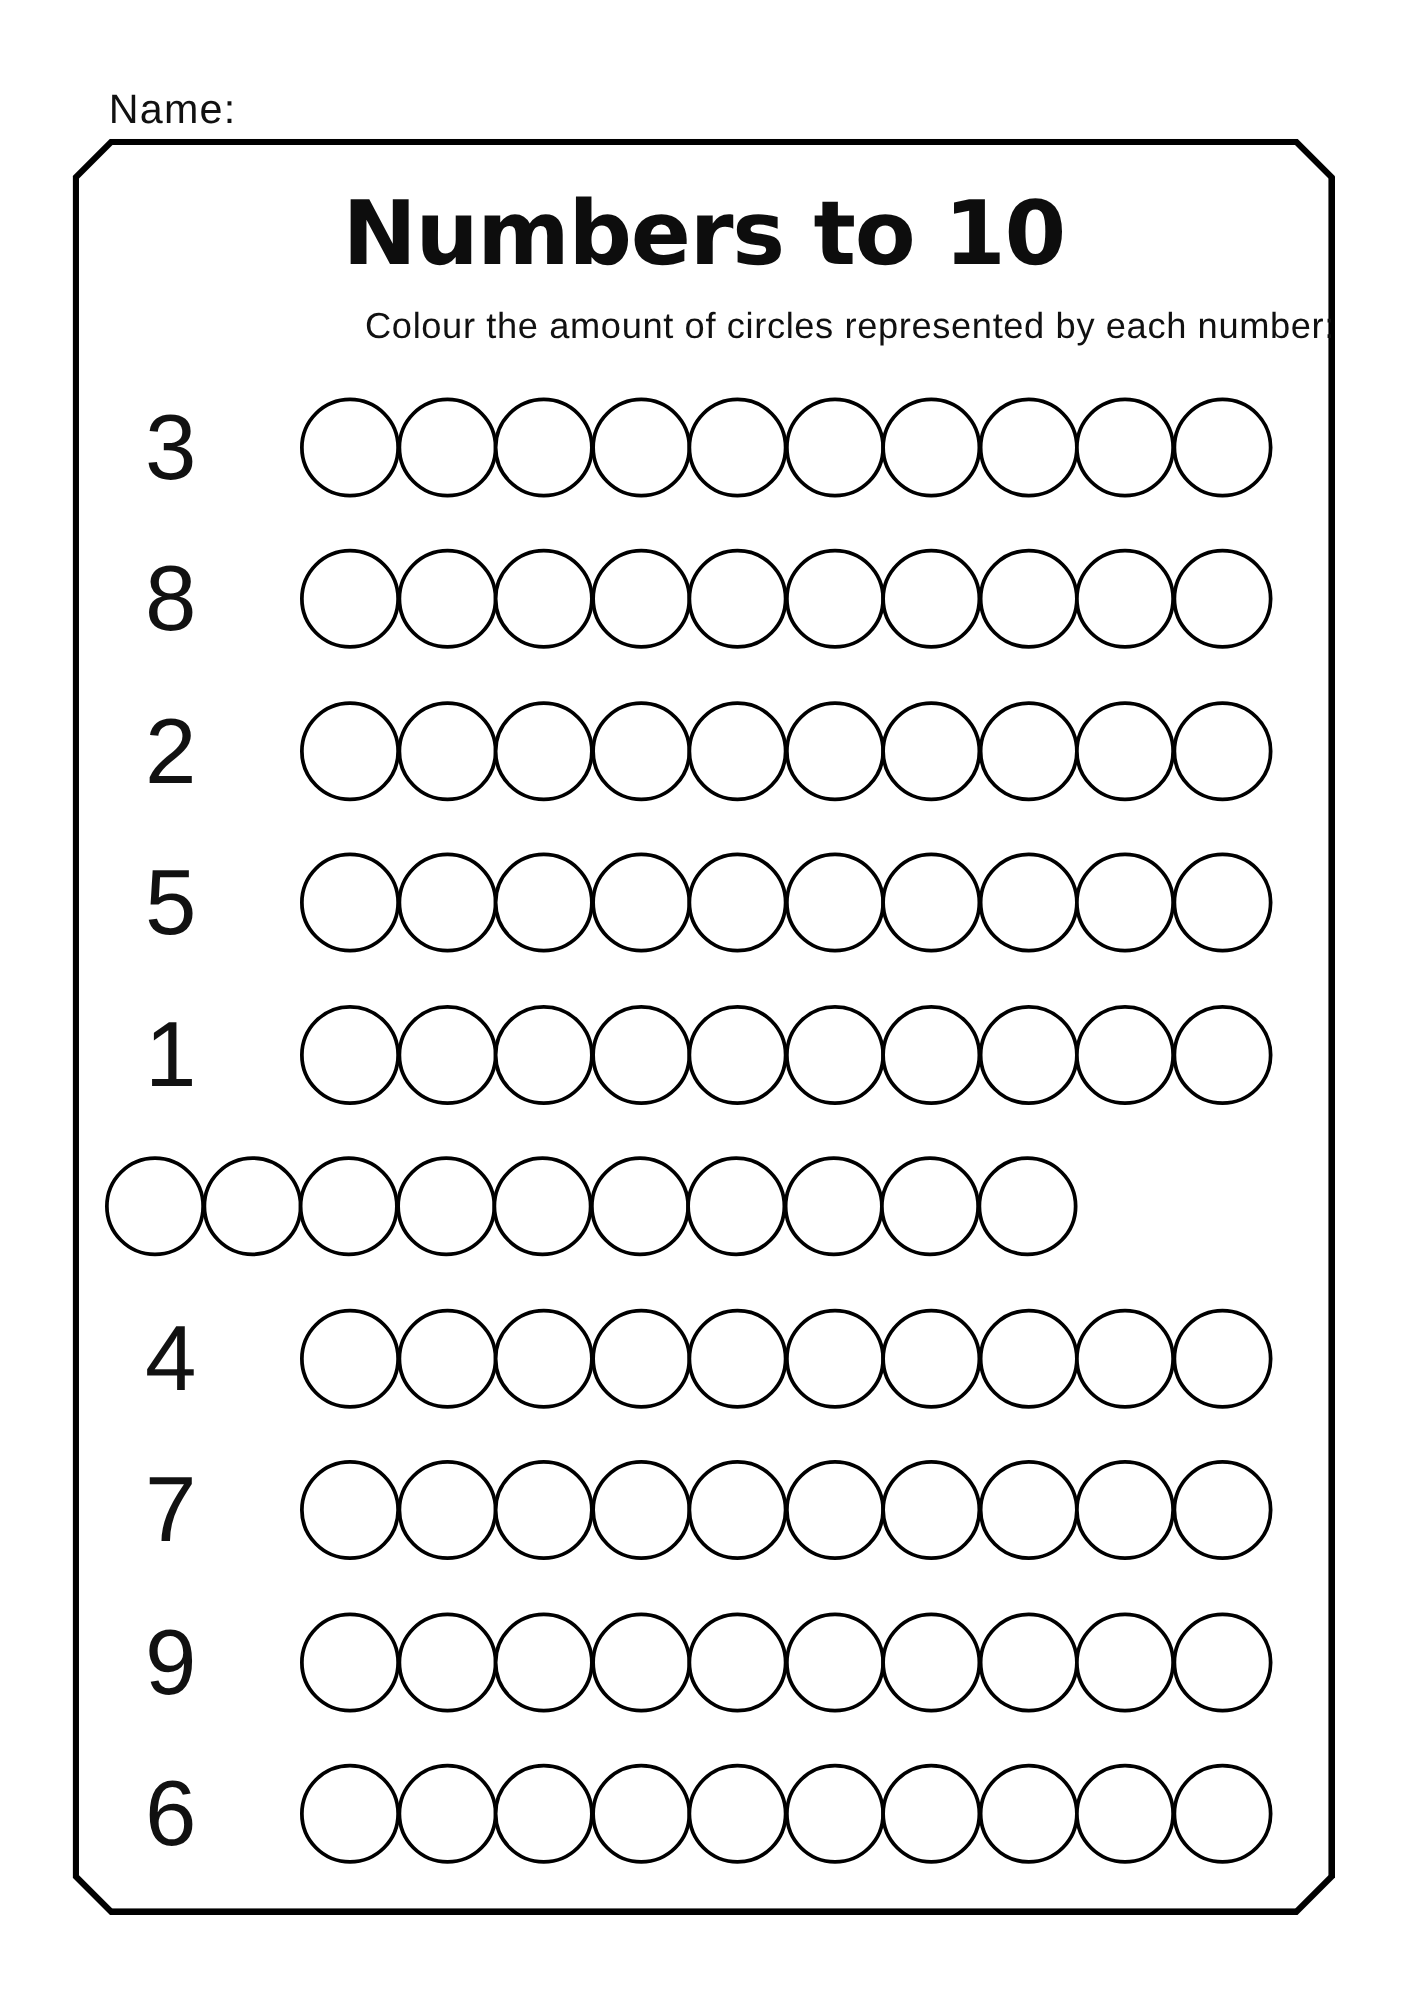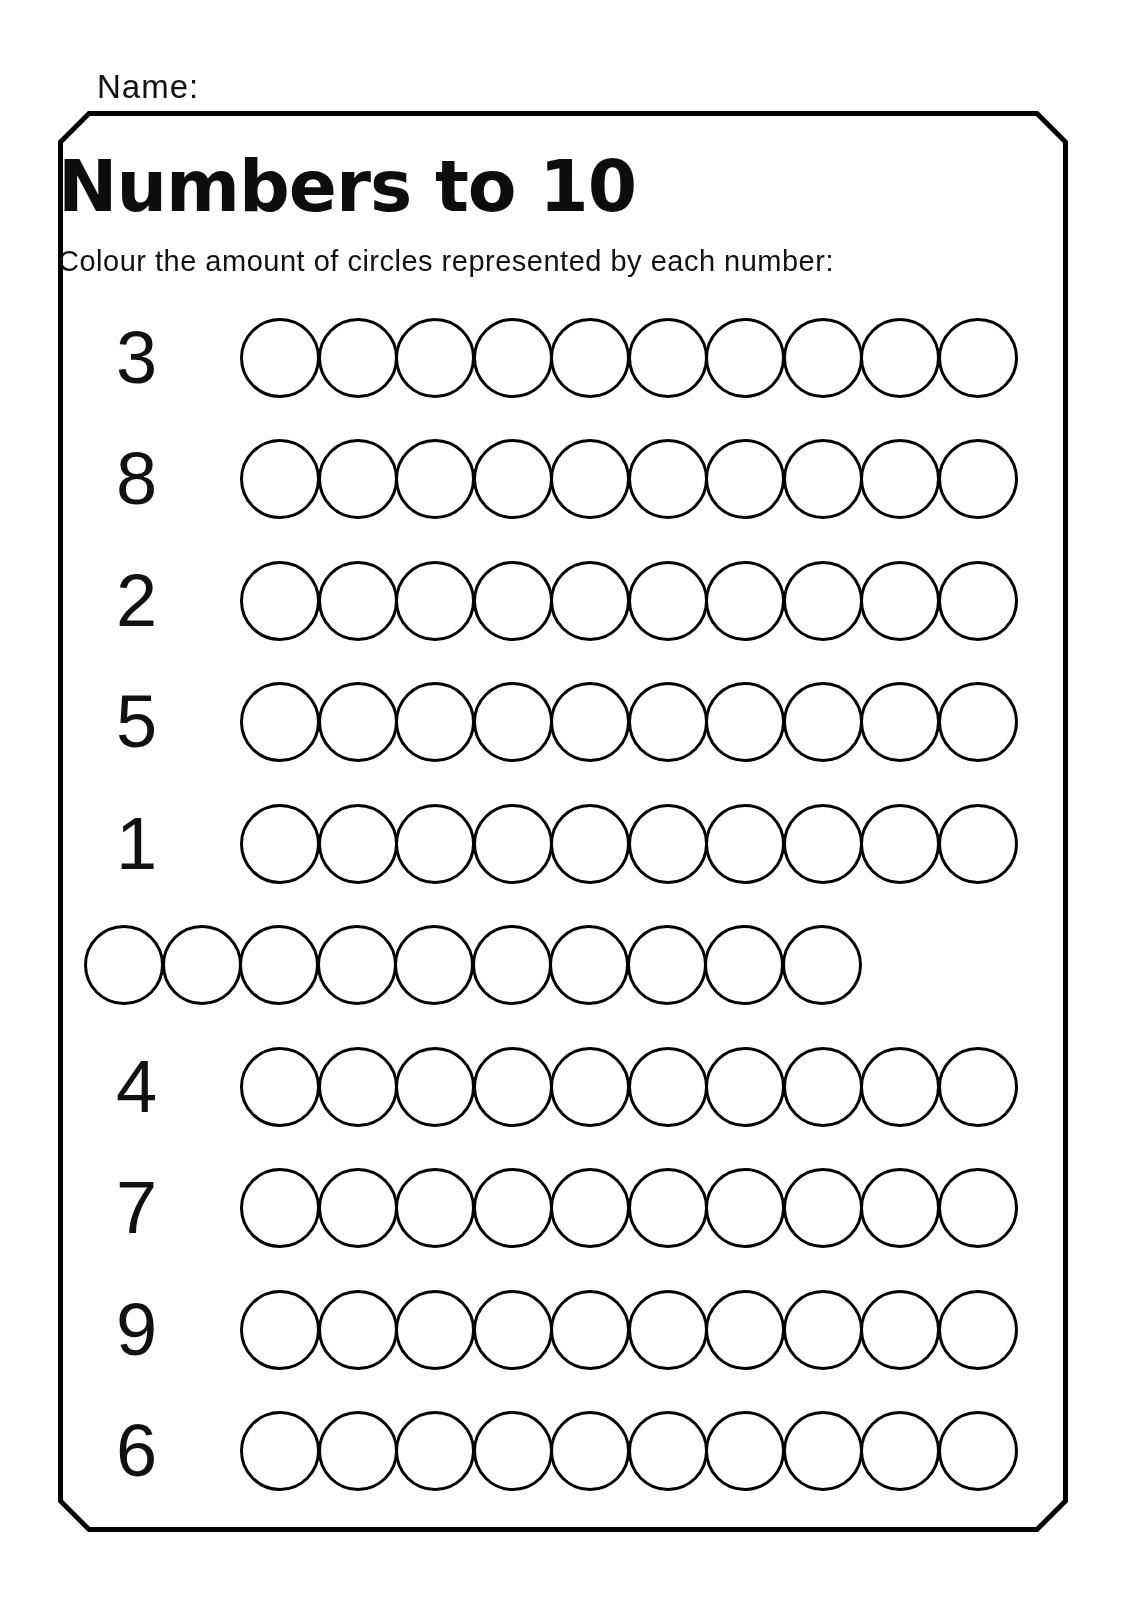--- a/index.html
+++ b/index.html
@@ -16,21 +16,21 @@
     overflow: hidden;
   }
   .page {
     position: relative;
     width: 1131px;
     height: 1600px;
     background: var(--bg);
   }
   .name-label {
     position: absolute;
-    left: 97px;
+    left: 87px;
     top: 68px;
     font-size: 33px;
     letter-spacing: 1px;
     color: var(--ink);
   }
   
   .sheet {
     position: absolute;
     left: 58px;
     top: 111px;
@@ -57,33 +57,33 @@
   }
   .sheet-content {
     position: absolute;
     inset: 0;
   }
   .title {
     position: absolute;
     top: 34px;
     left: 0;
     width: 100%;
-    text-align: left;
+    text-align: center;
     font-family: "DejaVu Sans", sans-serif;
     font-weight: bold;
     font-size: 71px;
     letter-spacing: -1px;
     color: #0d0d0d;
   }
   .subtitle {
     position: absolute;
     top: 134px;
     left: 0;
     width: 100%;
-    text-align: left;
+    text-align: right;
     font-size: 29px;
     letter-spacing: 0.5px;
     color: var(--ink);
   }
   .rows {
     position: absolute;
     top: 186px;
     left: 0;
     right: 0;
   }

